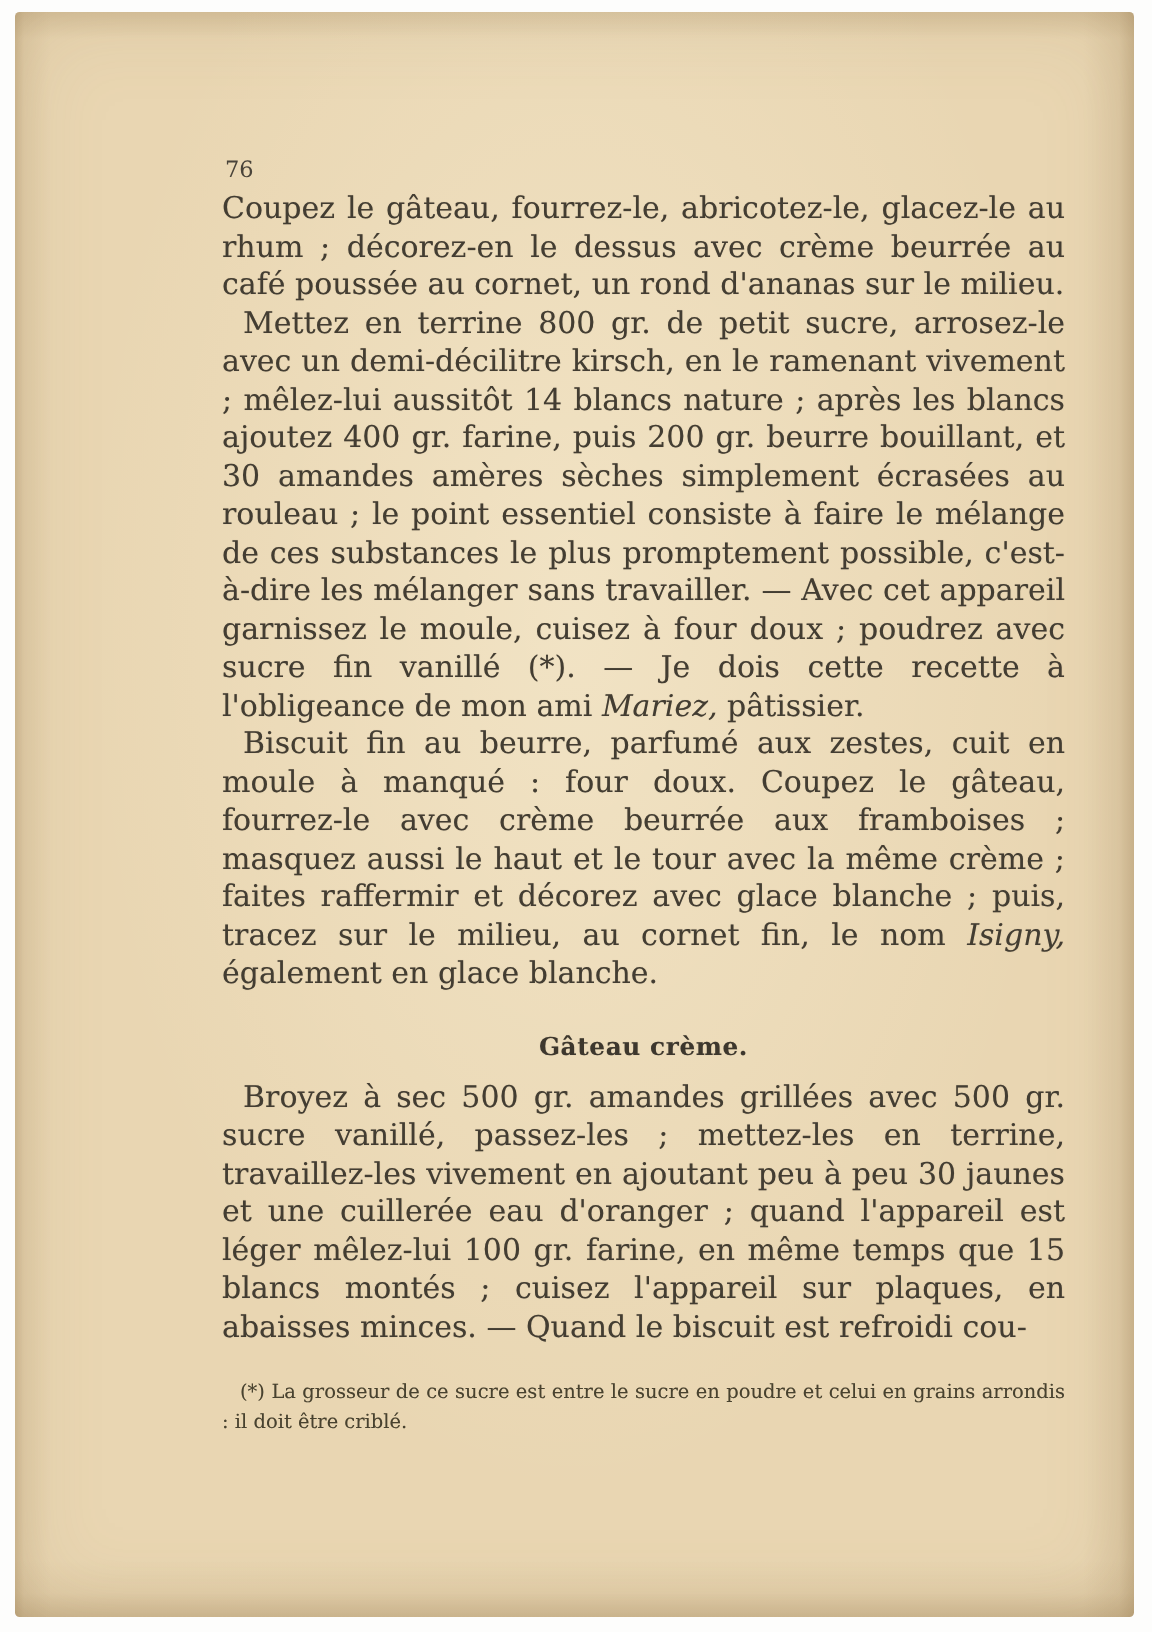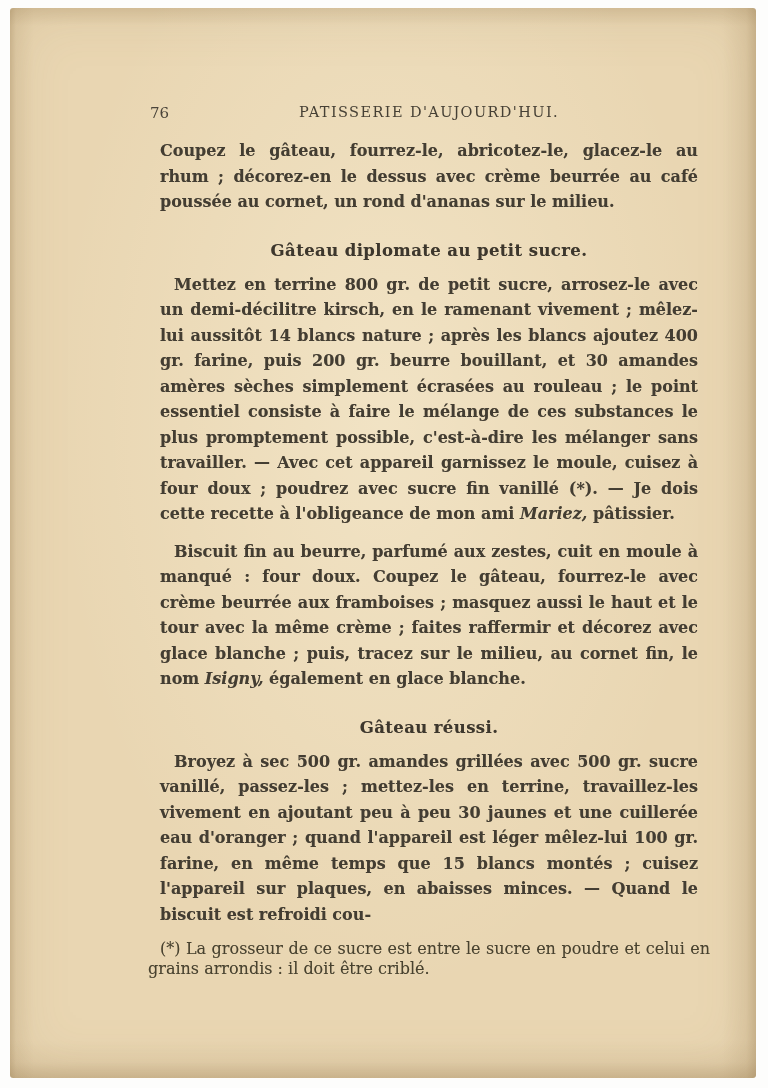--- a/index.html
+++ b/index.html
@@ -47,69 +47,67 @@
     color: #4a443a;
   }
   .running-title {
     display: block;
     text-align: center;
     font-size: 14.5px;
     letter-spacing: 1.4px;
     color: #464035;
   }
   .para {
-    margin: 12px;
-    font-size: 16px;
+    margin: 0;
+    font-size: 20px;
     line-height: 25.5px;
     text-align: justify;
     text-indent: 14px;
     text-shadow: 0 0 0.5px rgba(70,60,45,0.35);
-    font-weight: bold;
   }
   .para.no-indent {
     text-indent: 0;
   }
   .section-heading {
     margin: 26px 0 12px 0;
     font-size: 16.5px;
     font-weight: 700;
     text-align: center;
     letter-spacing: 0.4px;
     color: #3d372d;
     text-shadow: 0 0 0.5px rgba(70,60,45,0.35);
   }
   .it {
     font-style: italic;
   }
   .footnote {
-    font-size: 16px;
+    margin-top: 22px;
+    font-size: 13px;
     line-height: 20px;
     text-align: justify;
     text-indent: 12px;
     color: #48422f;
     text-shadow: 0 0 0.4px rgba(70,60,45,0.3);
   }
 </style>
 </head>
 <body>
 
 <div class="scan">
   <div class="page-inner">
 
     <div class="page-header">
       <span class="page-num">76</span>
-      <span class="running-title">PATISSERIE D'AUJOURD'HUI.</span>
     </div>
 
     <p class="para no-indent"><span>Coupez le gâteau, fourrez-le, abricotez-le, glacez-le au rhum ; décorez-en le dessus avec crème beurrée au café poussée au cornet, un rond d'ananas sur le milieu.</span></p>
 
     <div id="sections">
-        <h2 class="section-heading">Gâteau diplomate au petit sucre.</h2>
         <p class="para"><span>Mettez en terrine 800 gr. de petit sucre, arrosez-le avec un demi-décilitre kirsch, en le ramenant vivement ; mêlez-lui aussitôt 14 blancs nature ; après les blancs ajoutez 400 gr. farine, puis 200 gr. beurre bouillant, et 30 amandes amères sèches simplement écrasées au rouleau ; le point essentiel consiste à faire le mélange de ces substances le plus promptement possible, c'est-à-dire les mélanger sans travailler. — Avec cet appareil garnissez le moule, cuisez à four doux ; poudrez avec sucre fin vanillé (*). — Je dois cette recette à l'obligeance de mon ami </span><span class="it">Mariez,</span><span> pâtissier.</span></p>
         <p class="para"><span>Biscuit fin au beurre, parfumé aux zestes, cuit en moule à manqué : four doux. Coupez le gâteau, fourrez-le avec crème beurrée aux framboises ; masquez aussi le haut et le tour avec la même crème ; faites raffermir et décorez avec glace blanche ; puis, tracez sur le milieu, au cornet fin, le nom </span><span class="it">Isigny,</span><span> également en glace blanche.</span></p>
-        <h2 class="section-heading">Gâteau réussi.</h2>
+        <h2 class="section-heading">Gâteau crème.</h2>
         <p class="para"><span>Broyez à sec 500 gr. amandes grillées avec 500 gr. sucre vanillé, passez-les ; mettez-les en terrine, travaillez-les vivement en ajoutant peu à peu 30 jaunes et une cuillerée eau d'oranger ; quand l'appareil est léger mêlez-lui 100 gr. farine, en même temps que 15 blancs montés ; cuisez l'appareil sur plaques, en abaisses minces. — Quand le biscuit est refroidi cou-</span></p>
       </div>
 
     <div class="footnote"><span>(*) La grosseur de ce sucre est entre le sucre en poudre et celui en grains arrondis : il doit être criblé.</span></div>
 
   </div>
 </div>
 
 </body></html>

